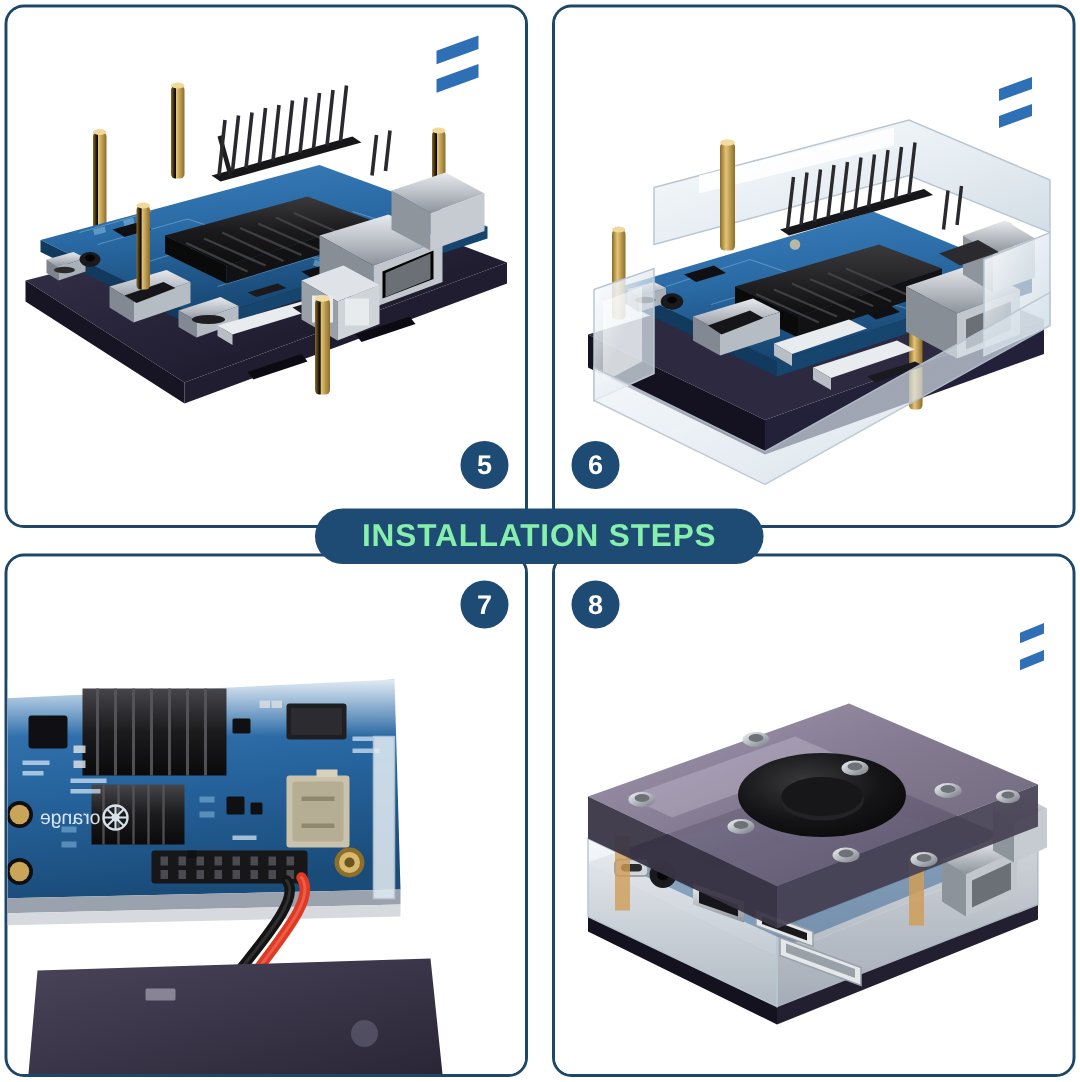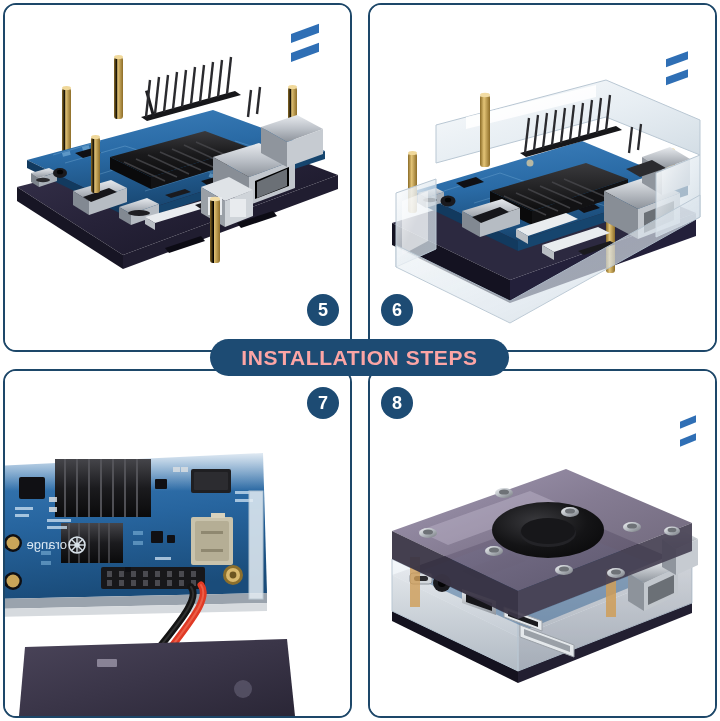--- a/index.html
+++ b/index.html
@@ -71,21 +71,21 @@
     width: 299px;
     height: 37px;
     background: #1d4b73;
     border-radius: 19px;
     display: flex;
     align-items: center;
     justify-content: center;
     z-index: 50;
   }
   .banner-text {
-    color: #fca5a5;
+    color: #86efac;
     font-size: 21px;
     font-weight: bold;
     letter-spacing: 0.6px;
     white-space: nowrap;
   }
 
   
   .ph-svg { position:absolute; left:0; top:0; width:100%; height:100%; display:block; }
 </style>
 </head>

